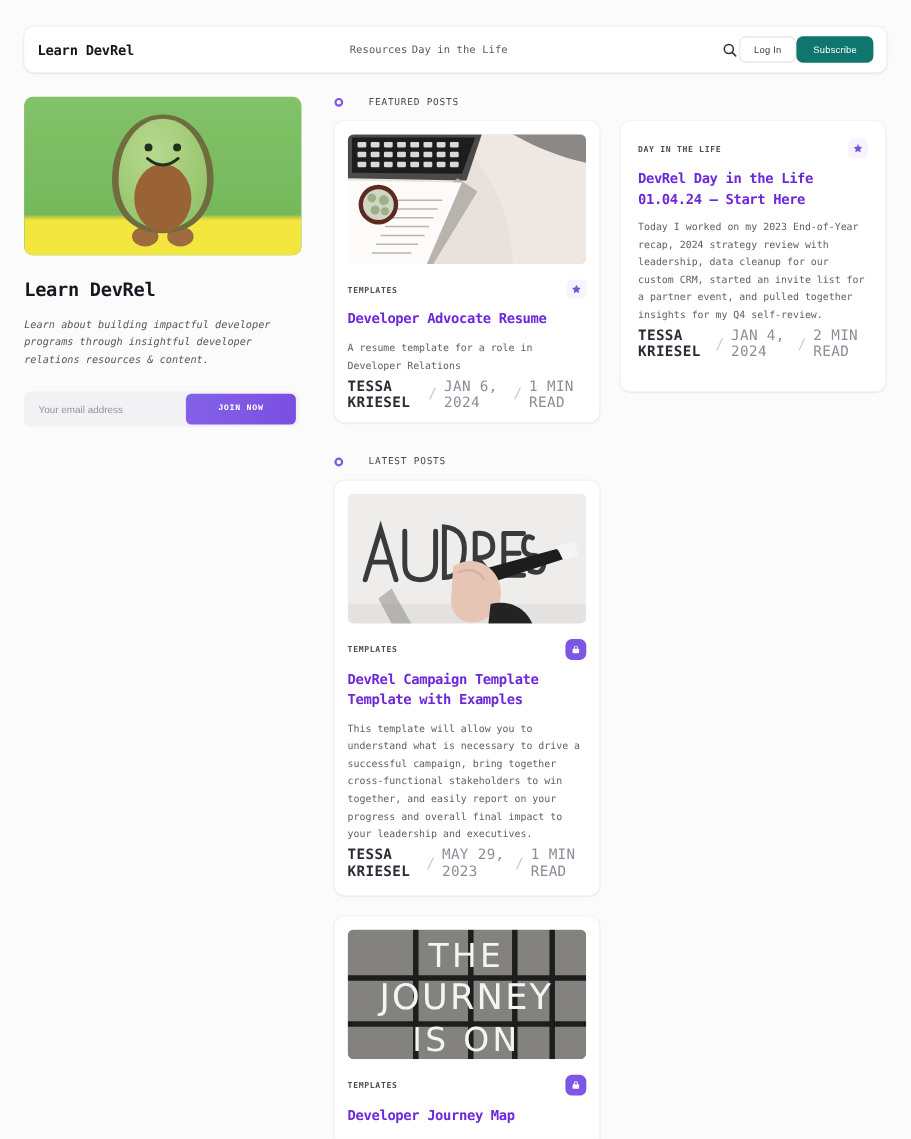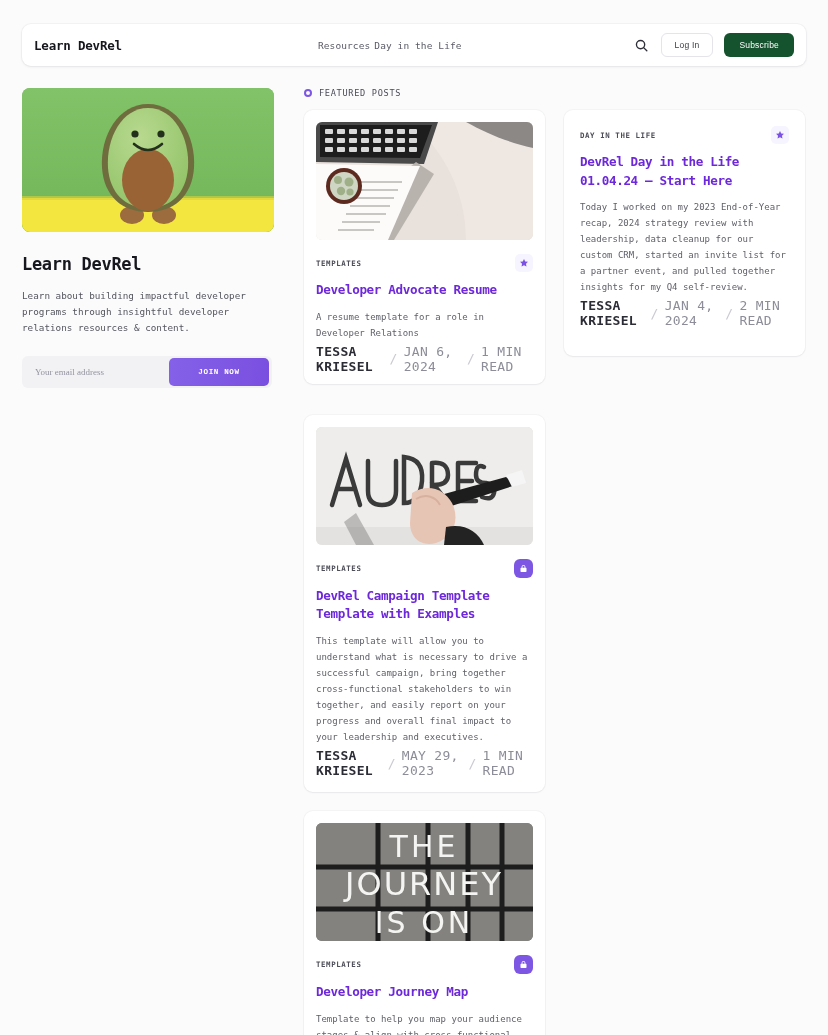--- a/index.html
+++ b/index.html
@@ -51,42 +51,41 @@
     font-size: 9.5px;
     color: #5a5a68;
     letter-spacing: 0.1px;
     cursor: pointer;
     white-space: nowrap;
   }
   .header-right {
     margin-left: auto;
     display: flex;
     align-items: center;
-    gap: 11px;
   }
   .search-btn {
     width: 17px; height: 17px;
     display: flex; align-items: center; justify-content: center;
     cursor: pointer;
   }
   .search-btn svg { display: block; }
   .btn-login {
     font-size: 8.5px;
     color: #3a3a46;
     border: 1px solid #e4e4ea;
     border-radius: 6px;
     padding: 6px 13px;
     background: #fff;
     cursor: pointer;
     letter-spacing: 0.2px;
   }
   .btn-subscribe {
     font-size: 8.5px;
     color: #ffffff;
-    background: #14532d;
+    background: #0f766e;
     border: none;
     border-radius: 6px;
     padding: 7px 15px;
     cursor: pointer;
     letter-spacing: 0.2px;
   }
 
   
   .sidebar {
     position: absolute;
@@ -110,38 +109,39 @@
     font-weight: 700;
     color: #17171f;
     letter-spacing: -0.3px;
   }
   .sb-desc {
     margin-top: 14px;
     font-size: 9.3px;
     line-height: 1.72;
     color: #55555f;
     width: 250px;
+    font-style: italic;
   }
   .signup {
     margin-top: 20px;
     width: 250px;
     height: 32px;
     background: #f2f2f5;
     border-radius: 6px;
     display: flex;
     align-items: center;
     padding: 0 2px 0 0;
     position: relative;
   }
   .signup input {
     flex: 1;
     border: none;
     outline: none;
     background: transparent;
-    font-family: Liberation Serif, serif;
+    font-family: Liberation Sans, sans-serif;
     font-size: 9px;
     color: #3a3a46;
     padding-left: 13px;
   }
   .signup input::placeholder { color: #93939f; }
   .btn-join {
     width: 100px;
     height: 28px;
     border: none;
     border-radius: 5px;
@@ -159,21 +159,21 @@
   .main {
     position: absolute;
     left: 304px;
     top: 88px;
     width: 502px;
   }
 
   .section-head {
     display: flex;
     align-items: center;
-    gap: 7px;
+    gap: 23px;
     margin-bottom: 12px;
   }
   .sec-dot {
     width: 8px; height: 8px;
     border-radius: 50%;
     border: 2.2px solid #7d56e4;
   }
   .sec-label {
     font-size: 8.6px;
     letter-spacing: 0.7px;
@@ -432,20 +432,24 @@
           <span class="author">TESSA KRIESEL</span>
           <span class="sep">/</span>
           <span class="dim">JAN 4, 2024</span>
           <span class="sep">/</span>
           <span class="dim">2 MIN READ</span>
         </div>
       </div>
     </div>
 
     <div class="latest-wrap">
+      <div class="section-head">
+        <div class="sec-dot"></div>
+        <div class="sec-label">LATEST POSTS</div>
+      </div>
 
       <div class="grid">
 
         <div class="col">
 
           <div class="card grid-card">
             <div class="card-img">
               <svg viewBox="0 0 217 118" preserveAspectRatio="none">
                 <rect width="217" height="118" fill="#ececea"></rect>
                 <rect width="217" height="118" fill="#e3e2e0"></rect>

